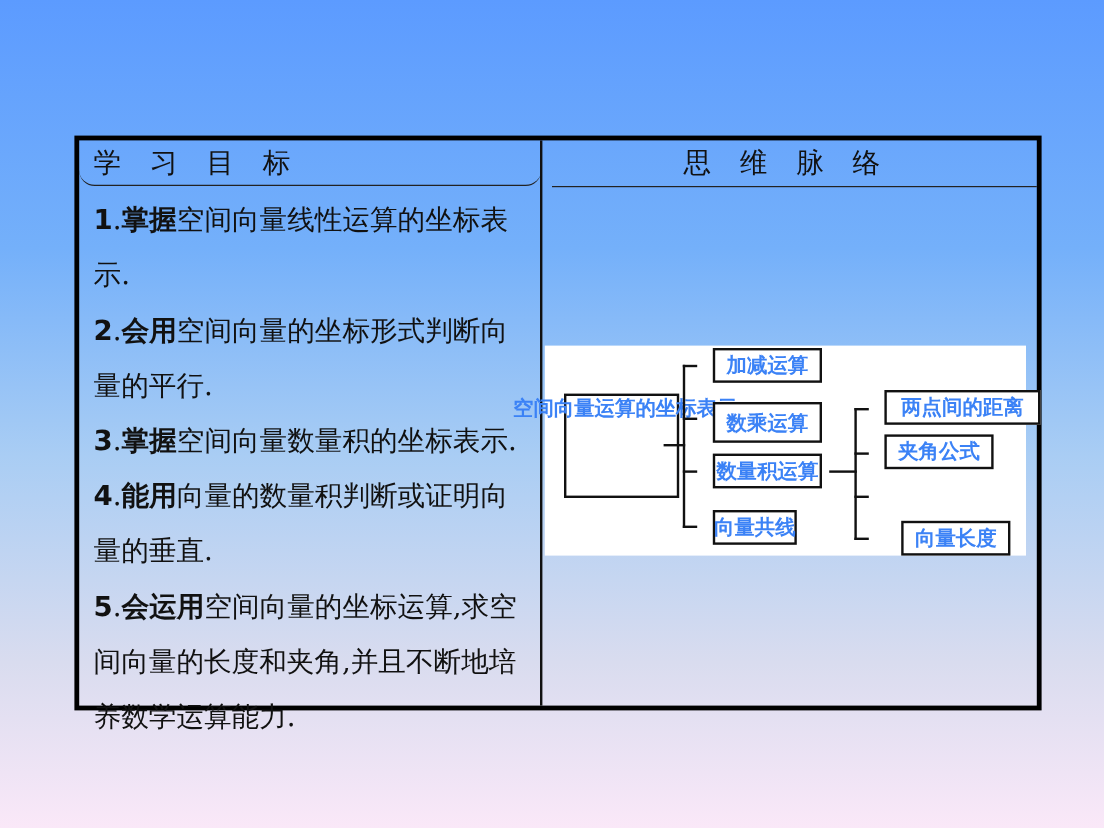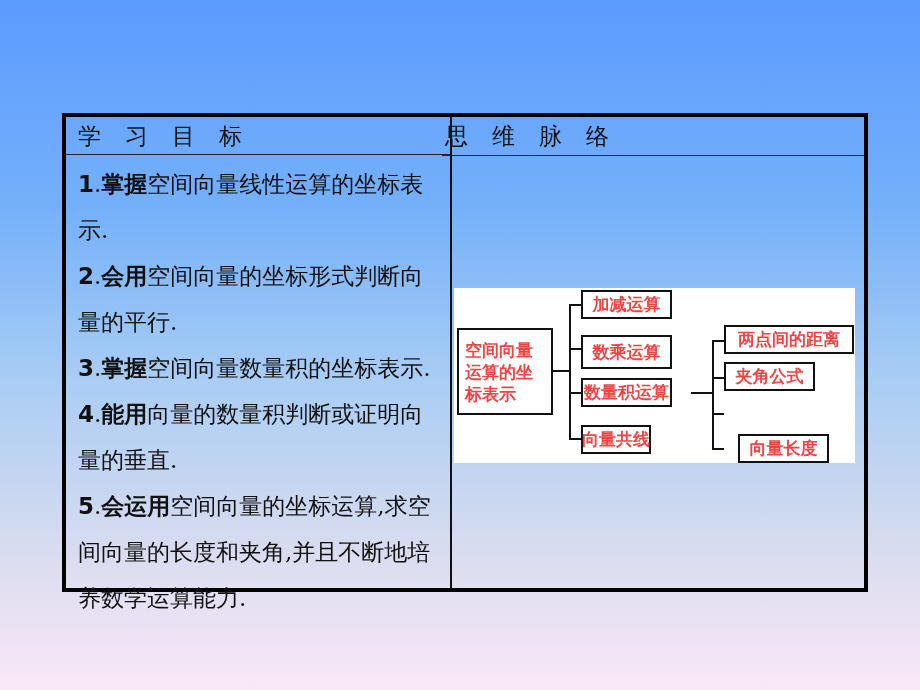--- a/index.html
+++ b/index.html
@@ -1,49 +1,49 @@
 <!DOCTYPE html>
 <html><head>
 <meta charset="utf-8">
 <style>
   html,body{margin:0;padding:0;}
   body{width:920px;height:690px;position:relative;overflow:hidden;
     background:linear-gradient(180deg,#5c9bff 0%,#74b0fa 30%,#a9cdf4 55%,#d9dcef 80%,#fae8f8 100%);
     font-family:"DejaVu Serif","Liberation Serif",serif;}
   .table{position:absolute;left:62px;top:113px;width:798px;height:471px;border:4px solid #000;}
   .hdr{position:absolute;top:0;height:38px;border-bottom:1px solid #222;font-family:"DejaVu Sans","Liberation Sans",sans-serif;font-size:23px;color:#111;line-height:38px;}
-  .hdr.l{left:0;width:385px;padding-left:12px;box-sizing:border-box;letter-spacing:24px;}
-  .hdr.r{left:376px;right:0;padding-left:3px;letter-spacing:24px;}
+  .hdr.l{left:0;width:385px;padding-left:12px;box-sizing:border-box;letter-spacing:24px;border-radius:13px;}
+  .hdr.r{left:394px;right:0;padding-left:3px;letter-spacing:24px;text-align:center;}
   .vdiv{position:absolute;left:384px;top:0;bottom:0;width:2px;background:#111;}
   .goals{position:absolute;left:12px;top:44px;width:360px;font-size:23px;line-height:46px;color:#111;}
   .goals p{margin:0;}
   .goals b{font-family:"DejaVu Sans","Liberation Sans",sans-serif;font-weight:bold;}
   .diagram{position:absolute;left:388px;top:171px;width:401px;height:175px;background:#fff;}
-  .box{position:absolute;border:2px solid #111;background:#fff;font-family:"DejaVu Sans","Liberation Sans",sans-serif;font-weight:bold;font-size:17px;color:#ef4444;display:flex;align-items:center;justify-content:center;box-sizing:border-box;white-space:nowrap;}
+  .box{position:absolute;border:2px solid #111;background:#fff;font-family:"DejaVu Sans","Liberation Sans",sans-serif;font-weight:bold;font-size:17px;color:#3b82f6;display:flex;align-items:center;justify-content:center;box-sizing:border-box;white-space:nowrap;margin-left:13px;}
   .ln{position:absolute;background:#111;}
 </style>
 </head>
 <body>
 
 <div class="table">
   <div class="hdr l">学习目标</div>
   <div class="hdr r">思维脉络</div>
   <div class="vdiv"></div>
 
   <div class="goals">
     <p><b>1</b>.<b>掌握</b><span>空间向量线性运算的坐标表示.</span></p>
     <p><b>2</b>.<b>会用</b><span>空间向量的坐标形式判断向量的平行.</span></p>
     <p><b>3</b>.<b>掌握</b><span>空间向量数量积的坐标表示.</span></p>
     <p><b>4</b>.<b>能用</b><span>向量的数量积判断或证明向量的垂直.</span></p>
     <p><b>5</b>.<b>会运用</b><span>空间向量的坐标运算,求空间向量的长度和夹角,并且不断地培养数学运算能力.</span></p>
   </div>
 
   <div class="diagram">
 
-    <div class="box" style="left:3px;top:40px;width:96px;height:87px;flex-direction:column;align-items:flex-start;padding-left:6px;line-height:22px;font-weight:bold;">
+    <div class="box" style="left:3px;top:40px;width:96px;height:87px;flex-direction:row;align-items:flex-start;padding-left:6px;line-height:22px;font-weight:bold;font-family:Liberation Serif, serif;">
       <span>空间向量</span>
         <span>运算的坐</span>
         <span>标表示</span>
     </div>
 
     <div class="ln" style="left:99px;top:82px;width:18px;height:2px;"></div>
     <div class="ln" style="left:115px;top:16px;width:2px;height:136px;"></div>
     <div class="ln" style="left:115px;top:16px;width:12px;height:2px;"></div>
     <div class="ln" style="left:115px;top:60px;width:12px;height:2px;"></div>
     <div class="ln" style="left:115px;top:104px;width:12px;height:2px;"></div>

